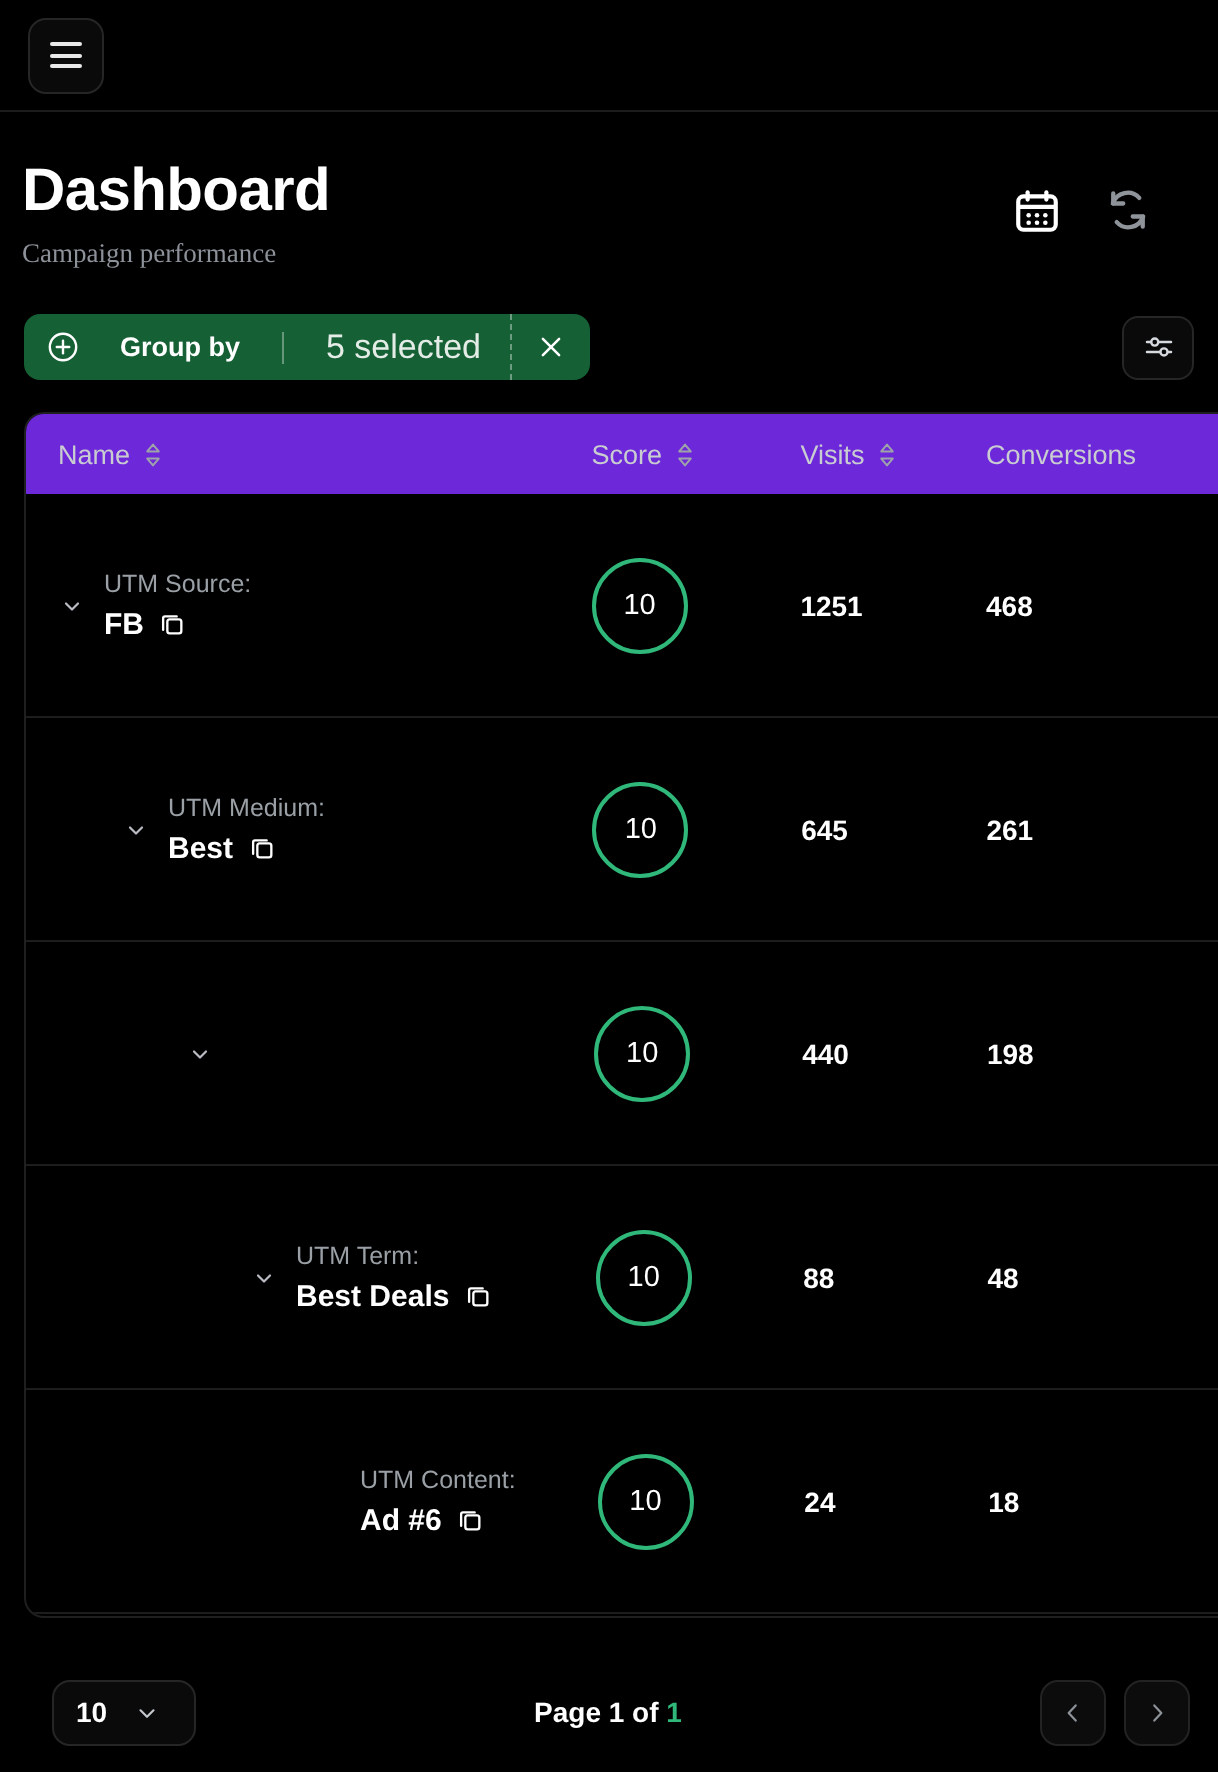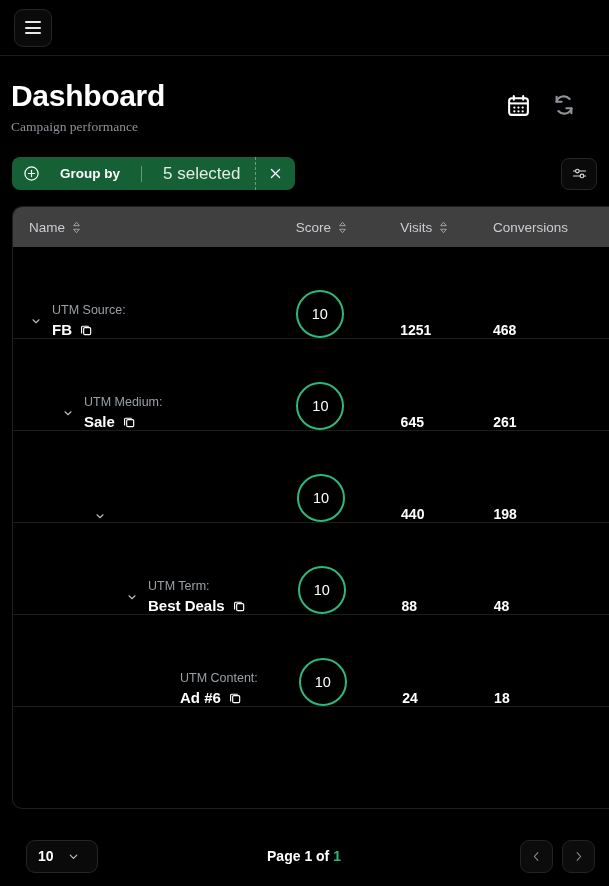--- a/index.html
+++ b/index.html
@@ -129,41 +129,41 @@
     border: 1px solid #1f1f1f;
     border-radius: 10px 0 0 10px;
     border-right: none;
     overflow: hidden;
     background: #000;
     height: 603px;
   }
   .thead {
     display: flex;
     align-items: center;
-    background: #404040;
+    background: #6d28d9;
     height: 40px;
     padding-left: 16px;
   }
   .th {
     display: flex;
     align-items: center;
     gap: 7px;
     font-size: 13.5px;
     color: #c9ccd1;
   }
   .th-name  { width: 276px; }
   .th-score { width: 108px; }
   .th-visits{ width: 96px; }
   .th-conv  { width: 120px; }
 
   .tbody { }
   .trow {
     display: flex;
-    align-items: flex-end;
-    height: 92px;
+    align-items: center;
+    height: 112px;
     border-bottom: 1px solid #1d1d1d;
     padding-left: 16px;
   }
   .trow:last-child { border-bottom: 1px solid #1d1d1d; }
 
   .cell-name {
     width: 276px;
     display: flex;
     align-items: center;
     gap: 9px;
@@ -378,21 +378,21 @@
       <div class="trow">
         <div class="cell-name" style="padding-left:32px">
           <div class="chev-slot">
             <svg width="12" height="12" viewBox="0 0 24 24">
               <path d="M6 9.5 L12 15.5 L18 9.5" fill="none" stroke="#b9bdc3" stroke-width="2.2" stroke-linecap="round" stroke-linejoin="round"></path>
             </svg>
           </div>
           <div class="name-texts">
             <div class="name-key">UTM Medium:</div>
             <div class="name-val-row">
-              <span class="name-val">Sale</span>
+              <span class="name-val">Best</span>
               <button class="copy-btn">
                 <svg width="14" height="14" viewBox="0 0 24 24">
                   <rect x="8" y="8" width="12" height="12" rx="2" fill="none" stroke="#ffffff" stroke-width="2"></rect>
                   <path d="M16 5.5 H6 A1.6 1.6 0 0 0 4.4 7.1 V17" fill="none" stroke="#ffffff" stroke-width="2" stroke-linecap="round"></path>
                 </svg>
               </button>
             </div>
           </div>
         </div>
         <div class="cell-score">

